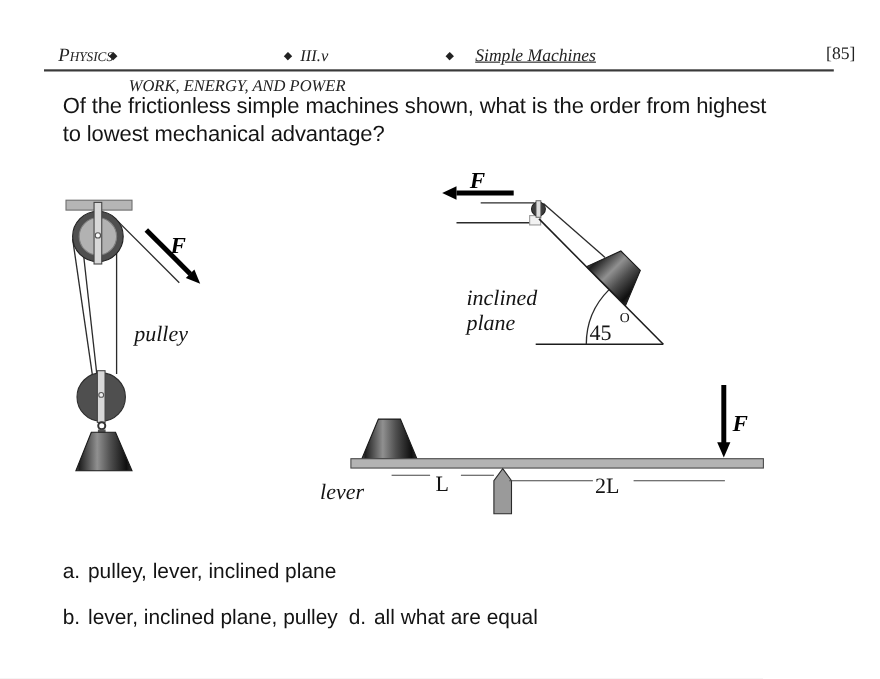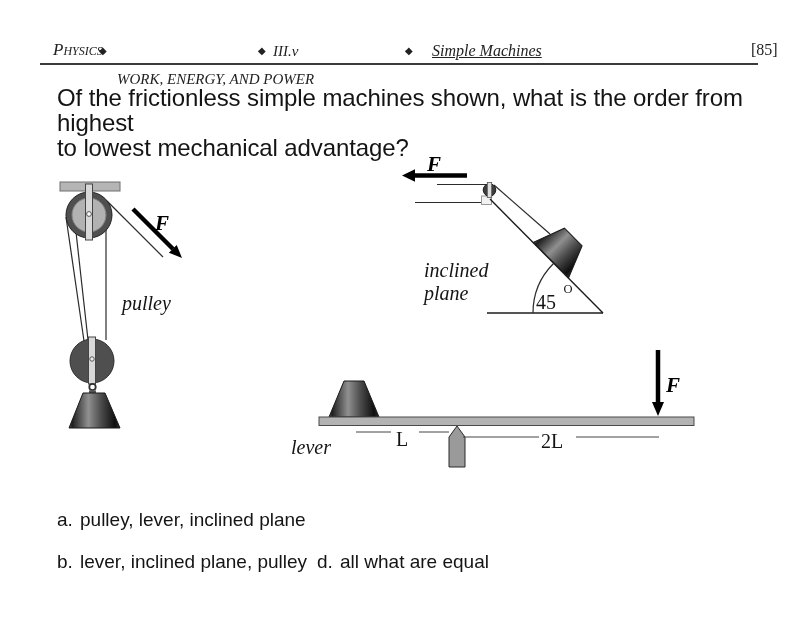--- a/index.html
+++ b/index.html
@@ -13,21 +13,21 @@
   .hdr-subject{left:53px;top:40px;font:italic 17px "Liberation Serif",serif;font-variant:small-caps;}
   .hdr-sep1{left:99px;top:45px;font-size:10px;}
   .hdr-unit{left:117px;top:43px;font:italic 15px "Liberation Serif",serif;margin-top:28px;}
   .hdr-sep2{left:258px;top:45px;font-size:10px;}
   .hdr-section{left:273px;top:43px;font:italic 15px "Liberation Serif",serif;}
   .hdr-sep3{left:405px;top:45px;font-size:10px;}
   .hdr-topic{left:432px;top:42px;font:italic 16px "Liberation Serif",serif;text-decoration:underline;}
   .hdr-page{left:751px;top:41px;font:16px "Liberation Serif",serif;}
   .hdr-rule{position:absolute;left:40px;top:63px;width:718px;height:2px;background:#3a3a3a;}
   
-  .question{position:absolute;left:57px;top:85px;font-size:24px;line-height:25px;letter-spacing:-0.1px;color:#141414;}
+  .question{position:absolute;left:57px;top:85px;font-size:20px;line-height:25px;letter-spacing:-0.1px;color:#141414;}
   
   .figs{position:absolute;left:0;top:0;}
   .fig-label{font:italic 20px "Liberation Serif",serif;fill:#141414;}
   .force-label{font:italic bold 21px "Liberation Serif",serif;fill:#000;}
   .dim-label{font:20px "Liberation Serif",serif;fill:#141414;}
   .angle-label{font:20px "Liberation Serif",serif;fill:#141414;}
   .angle-sup{font:12.5px "Liberation Serif",serif;fill:#141414;}
   .rope{stroke:#2b2b2b;stroke-width:1.2;fill:none;}
   .edge{stroke:#1c1c1c;stroke-width:1.4;fill:none;}
   .dimline{stroke:#444;stroke-width:1;fill:none;}

